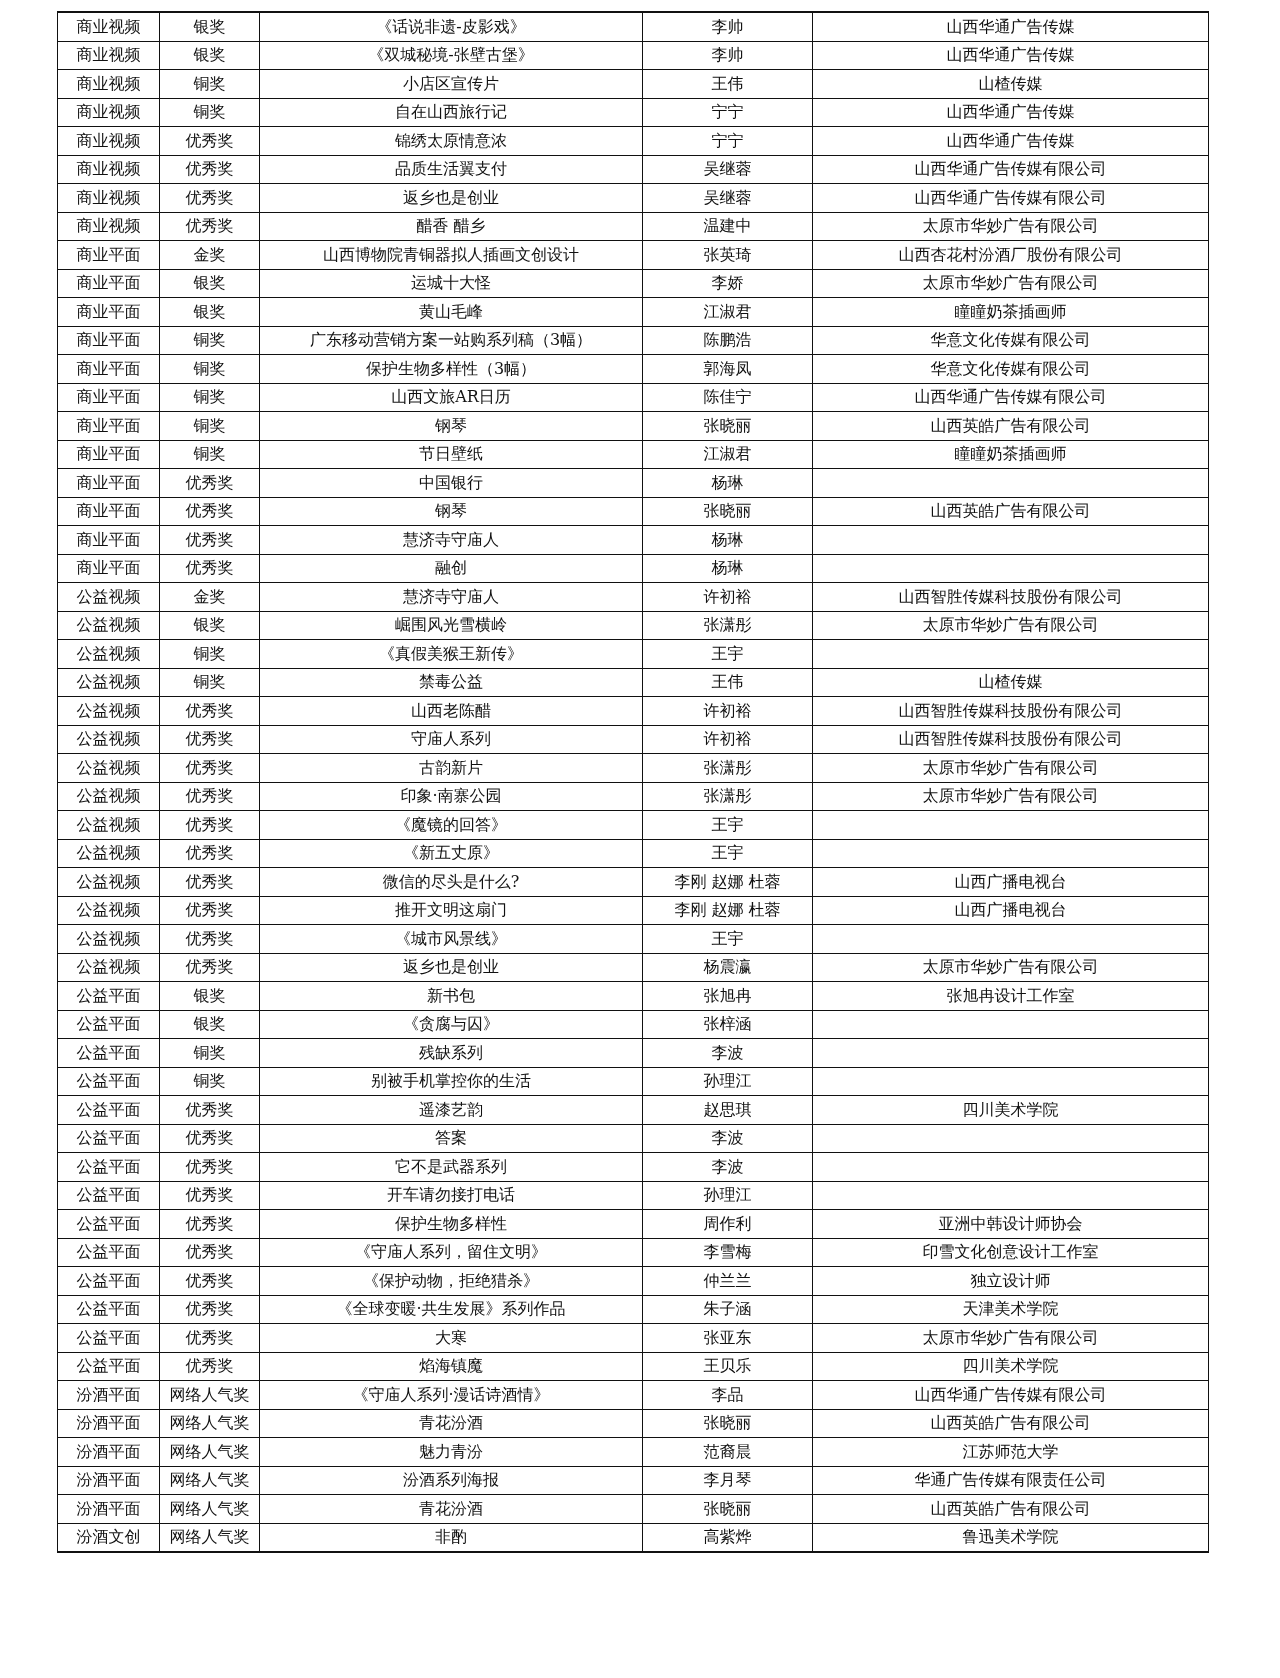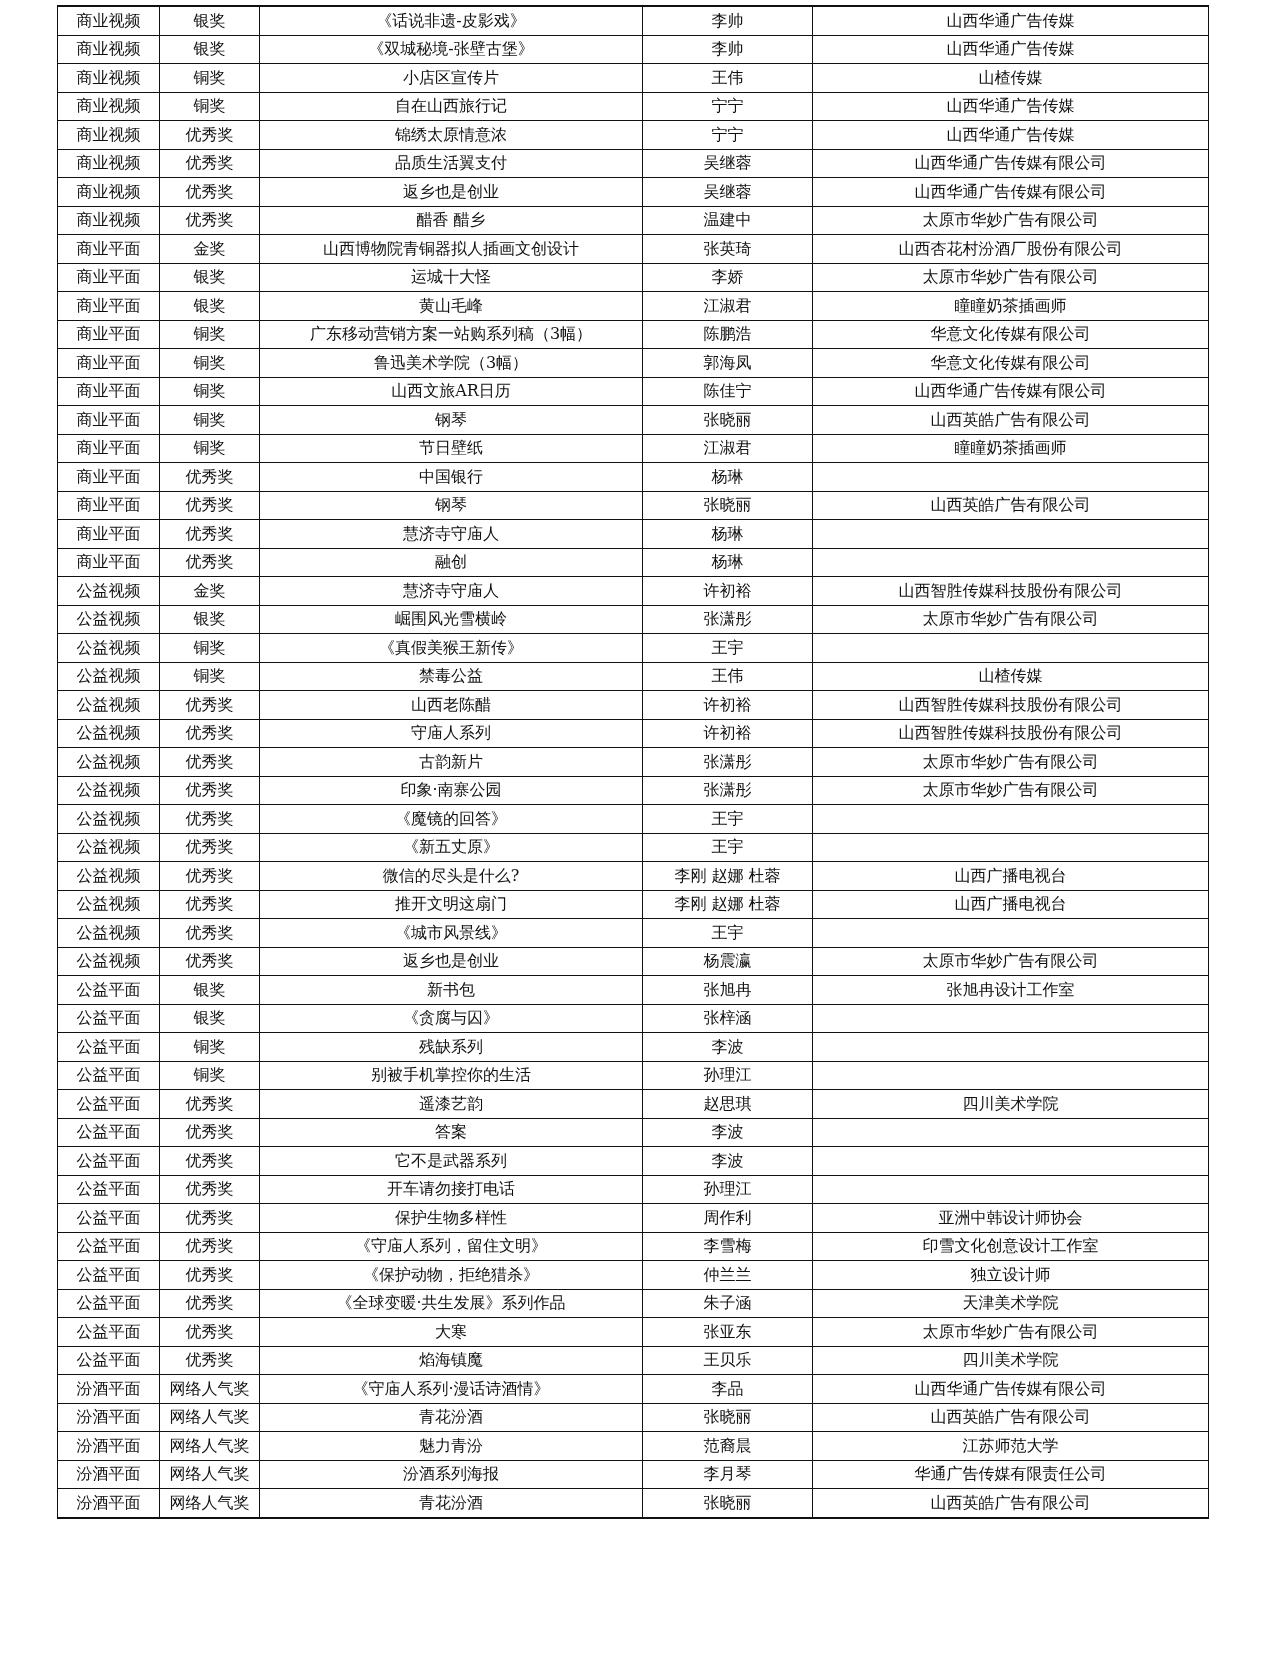--- a/index.html
+++ b/index.html
@@ -1,18 +1,18 @@
 <!DOCTYPE html>
 <html><head>
 <meta charset="utf-8">
 <style>
   html, body { margin: 0; padding: 0; background: #ffffff; }
   body { width: 1280px; height: 1678px; position: relative; overflow: hidden;
          font-family: "DejaVu Serif", "Liberation Serif", serif; color: #111; }
-  table.awards { position: absolute; left: 57px; top: 5px; border-collapse: collapse;
+  table.awards { position: absolute; left: 57px; top: 11px; border-collapse: collapse;
                  table-layout: fixed; width: 1151px; }
   table.awards td { border: 1.5px solid #111; height: 27.5px; padding: 0; text-align: center;
                     vertical-align: middle; font-size: 16px; line-height: 18px; white-space: nowrap;
                     overflow: hidden; }
   table.awards tr:first-child td { border-top: 2px solid #111; }
   table.awards tr:last-child td { border-bottom: 2px solid #111; }
   col.c1 { width: 102px; } col.c2 { width: 100px; } col.c3 { width: 383px; }
   col.c4 { width: 170px; } col.c5 { width: 396px; }
 </style>
 </head>
@@ -107,21 +107,21 @@
       <tr>
         <td>商业平面</td>
         <td>铜奖</td>
         <td>广东移动营销方案一站购系列稿（3幅）</td>
         <td>陈鹏浩</td>
         <td>华意文化传媒有限公司</td>
       </tr>
       <tr>
         <td>商业平面</td>
         <td>铜奖</td>
-        <td>鲁迅美术学院（3幅）</td>
+        <td>保护生物多样性（3幅）</td>
         <td>郭海凤</td>
         <td>华意文化传媒有限公司</td>
       </tr>
       <tr>
         <td>商业平面</td>
         <td>铜奖</td>
         <td>山西文旅AR日历</td>
         <td>陈佳宁</td>
         <td>山西华通广告传媒有限公司</td>
       </tr>
@@ -391,14 +391,21 @@
         <td>李月琴</td>
         <td>华通广告传媒有限责任公司</td>
       </tr>
       <tr>
         <td>汾酒平面</td>
         <td>网络人气奖</td>
         <td>青花汾酒</td>
         <td>张晓丽</td>
         <td>山西英皓广告有限公司</td>
       </tr>
+      <tr>
+        <td>汾酒文创</td>
+        <td>网络人气奖</td>
+        <td>非酌</td>
+        <td>高紫烨</td>
+        <td>鲁迅美术学院</td>
+      </tr>
     </tbody>
 </table>
 
 </body></html>

